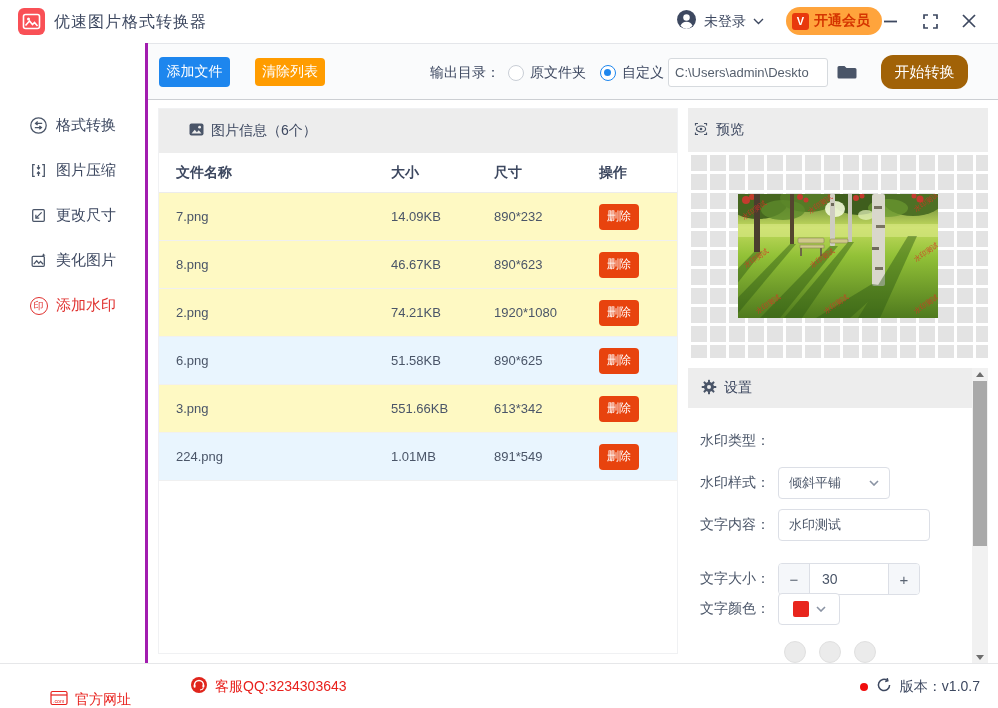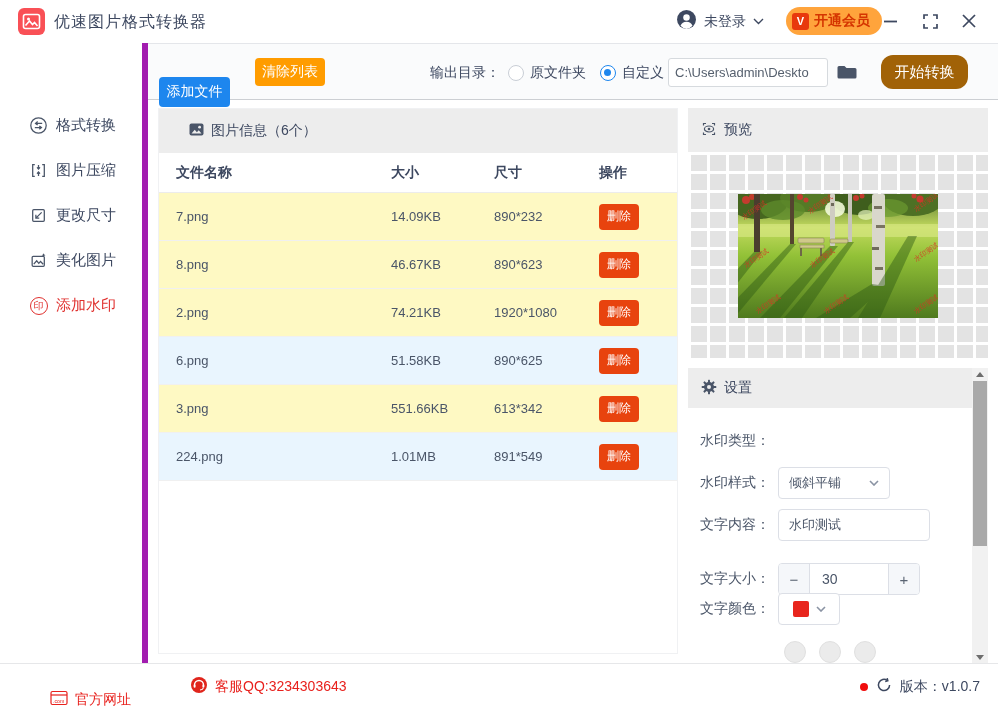--- a/index.html
+++ b/index.html
@@ -12,29 +12,29 @@
   .app-title { position:absolute; left:54px; top:0; height:43px; line-height:43px; font-size:16px; color:#3d4860; letter-spacing:1px; }
   .login-wrap { position:absolute; left:676px; top:0; height:43px; display:flex; align-items:center; gap:7px; cursor:pointer; }
   .login-text { font-size:14px; color:#3d4860; }
   .vip-btn { position:absolute; left:786px; top:7px; height:28px; padding:0 12px 0 6px; background:#ffa43c; border:none; border-radius:14px; display:flex; align-items:center; gap:5px; cursor:pointer; }
   .vip-badge { width:17px; height:17px; background:#e8380d; border-radius:3px; color:#fff; font-size:11px; font-weight:bold; text-align:center; line-height:17px; }
   .vip-label { font-size:14px; font-weight:bold; color:#d53500; }
   .winbtn { position:absolute; top:10px; width:22px; height:22px; display:flex; align-items:center; justify-content:center; cursor:pointer; }
   .winbtn.min { left:879px; } .winbtn.max { left:919px; } .winbtn.close { left:958px; }
 
   
-  .sidebar { position:absolute; top:43px; left:0; width:148px; height:620px; background:#fff; border-right:6px solid #a21caf; padding-top:60px; }
+  .sidebar { position:absolute; top:43px; left:0; width:148px; height:620px; background:#fff; border-right:3px solid #a21caf; padding-top:60px; }
   .side-item { height:45px; display:flex; align-items:center; padding-left:29px; gap:8px; font-size:15px; color:#3d4860; cursor:pointer; }
   .side-item.active { color:#e0302e; }
   .side-icon { width:19px; height:19px; display:flex; align-items:center; justify-content:center; }
   .stamp-circle { width:18px; height:18px; border:1.4px solid #e0302e; border-radius:50%; color:#e0302e; font-size:10px; line-height:15px; text-align:center; }
 
   
   .toolbar { position:absolute; top:43px; left:148px; width:850px; height:57px; background:#fafbfc; border-top:1px solid #e4e6ea; border-bottom:1px solid #cccfd3; }
-  .btn-add { position:absolute; left:11px; top:13px; width:71px; height:30px; background:#1d86ee; color:#fff; border:none; border-radius:4px; font-size:14px; cursor:pointer;margin-top:20px; }
+  .btn-add { position:absolute; left:11px; top:13px; width:71px; height:30px; background:#1d86ee; color:#fff; border:none; border-radius:4px; font-size:14px; cursor:pointer; }
   .btn-clear { position:absolute; left:107px; top:14px; width:70px; height:28px; background:#ff9c00; color:#fff; border:none; border-radius:4px; font-size:14px; cursor:pointer; }
   .out-label { position:absolute; left:282px; top:0; height:57px; line-height:57px; font-size:14px; color:#3d4860; }
   .radio-row { position:absolute; top:0; height:57px; display:flex; align-items:center; gap:6px; cursor:pointer; }
   .radio-row.orig { left:360px; } .radio-row.custom { left:452px; }
   .radio { width:16px; height:16px; border-radius:50%; border:1px solid #c9ced6; background:#fff; position:relative; }
   .radio.checked { border:1.5px solid #1d86ee; }
   .radio.checked::after { content:""; position:absolute; left:3px; top:3px; width:7px; height:7px; border-radius:50%; background:#1d86ee; }
   .radio-label { font-size:14px; color:#3d4860; }
   .path-input { position:absolute; left:520px; top:14px; width:160px; height:29px; border:1px solid #d6dade; border-radius:3px; padding:0 6px; font-size:13px; color:#56606e; background:#fff; }
   .folder-btn { position:absolute; left:688px; top:18px; width:22px; height:20px; cursor:pointer; }
@@ -42,21 +42,21 @@
 
   
   .table-panel { position:absolute; top:108px; left:158px; width:520px; height:546px; background:#fff; border:1px solid #f0f1f3; }
   .panel-head { height:44px; background:#ededed; display:flex; align-items:center; padding-left:30px; gap:7px; font-size:14px; color:#3d4860;text-align:right; }
   .thead { height:40px; display:grid; grid-template-columns:215px 103px 105px 1fr; align-items:center; padding-left:17px; border-bottom:1px solid #ececec; font-size:14px; font-weight:bold; color:#3d4860; background:#fff; }
   .trow { height:48px; display:grid; grid-template-columns:215px 103px 105px 1fr; align-items:center; padding-left:17px; border-bottom:1px solid #f0f0f0; font-size:13px; color:#4a5568; background:#fef9c3; cursor:pointer; }
   .trow.selected { background:#e9f5fe; }
   .btn-del { width:40px; height:26px; background:#e8430e; color:#fff; border:none; border-radius:4px; font-size:12px; cursor:pointer; }
 
   
-  .preview-head { position:absolute; top:108px; left:688px; width:300px; height:44px; background:#ededed; display:flex; align-items:center; padding-left:13px; gap:7px; font-size:14px; color:#3d4860; }
+  .preview-head { position:absolute; top:108px; left:688px; width:300px; height:44px; background:#ededed; display:flex; align-items:center; padding-left:5px; gap:7px; font-size:14px; color:#3d4860; }
   .checkerboard { position:absolute; top:152px; left:688px; width:300px; height:206px;
     background-color:#e3e3e3;
     background-image:linear-gradient(to right,#fff 3px,transparent 3px),linear-gradient(to bottom,#fff 3px,transparent 3px);
     background-size:19px 19px; }
   .preview-photo { position:absolute; top:194px; left:738px; width:200px; height:124px; }
   .settings-head { position:absolute; top:368px; left:688px; width:284px; height:40px; background:#ededed; display:flex; align-items:center; padding-left:13px; gap:7px; font-size:14px; color:#3d4860; }
   .settings-body { position:absolute; top:408px; left:688px; width:284px; height:255px; background:#fff; }
   .set-row { position:absolute; left:12px; display:flex; align-items:center; height:32px; }
   .set-label { width:78px; font-size:14px; color:#4a5568; }
   .select-box { width:112px; height:32px; border:1px solid #dcdfe6; border-radius:4px; background:#fff; display:flex; align-items:center; justify-content:space-between; padding:0 10px; font-size:13px; color:#4a5568; cursor:pointer; }

